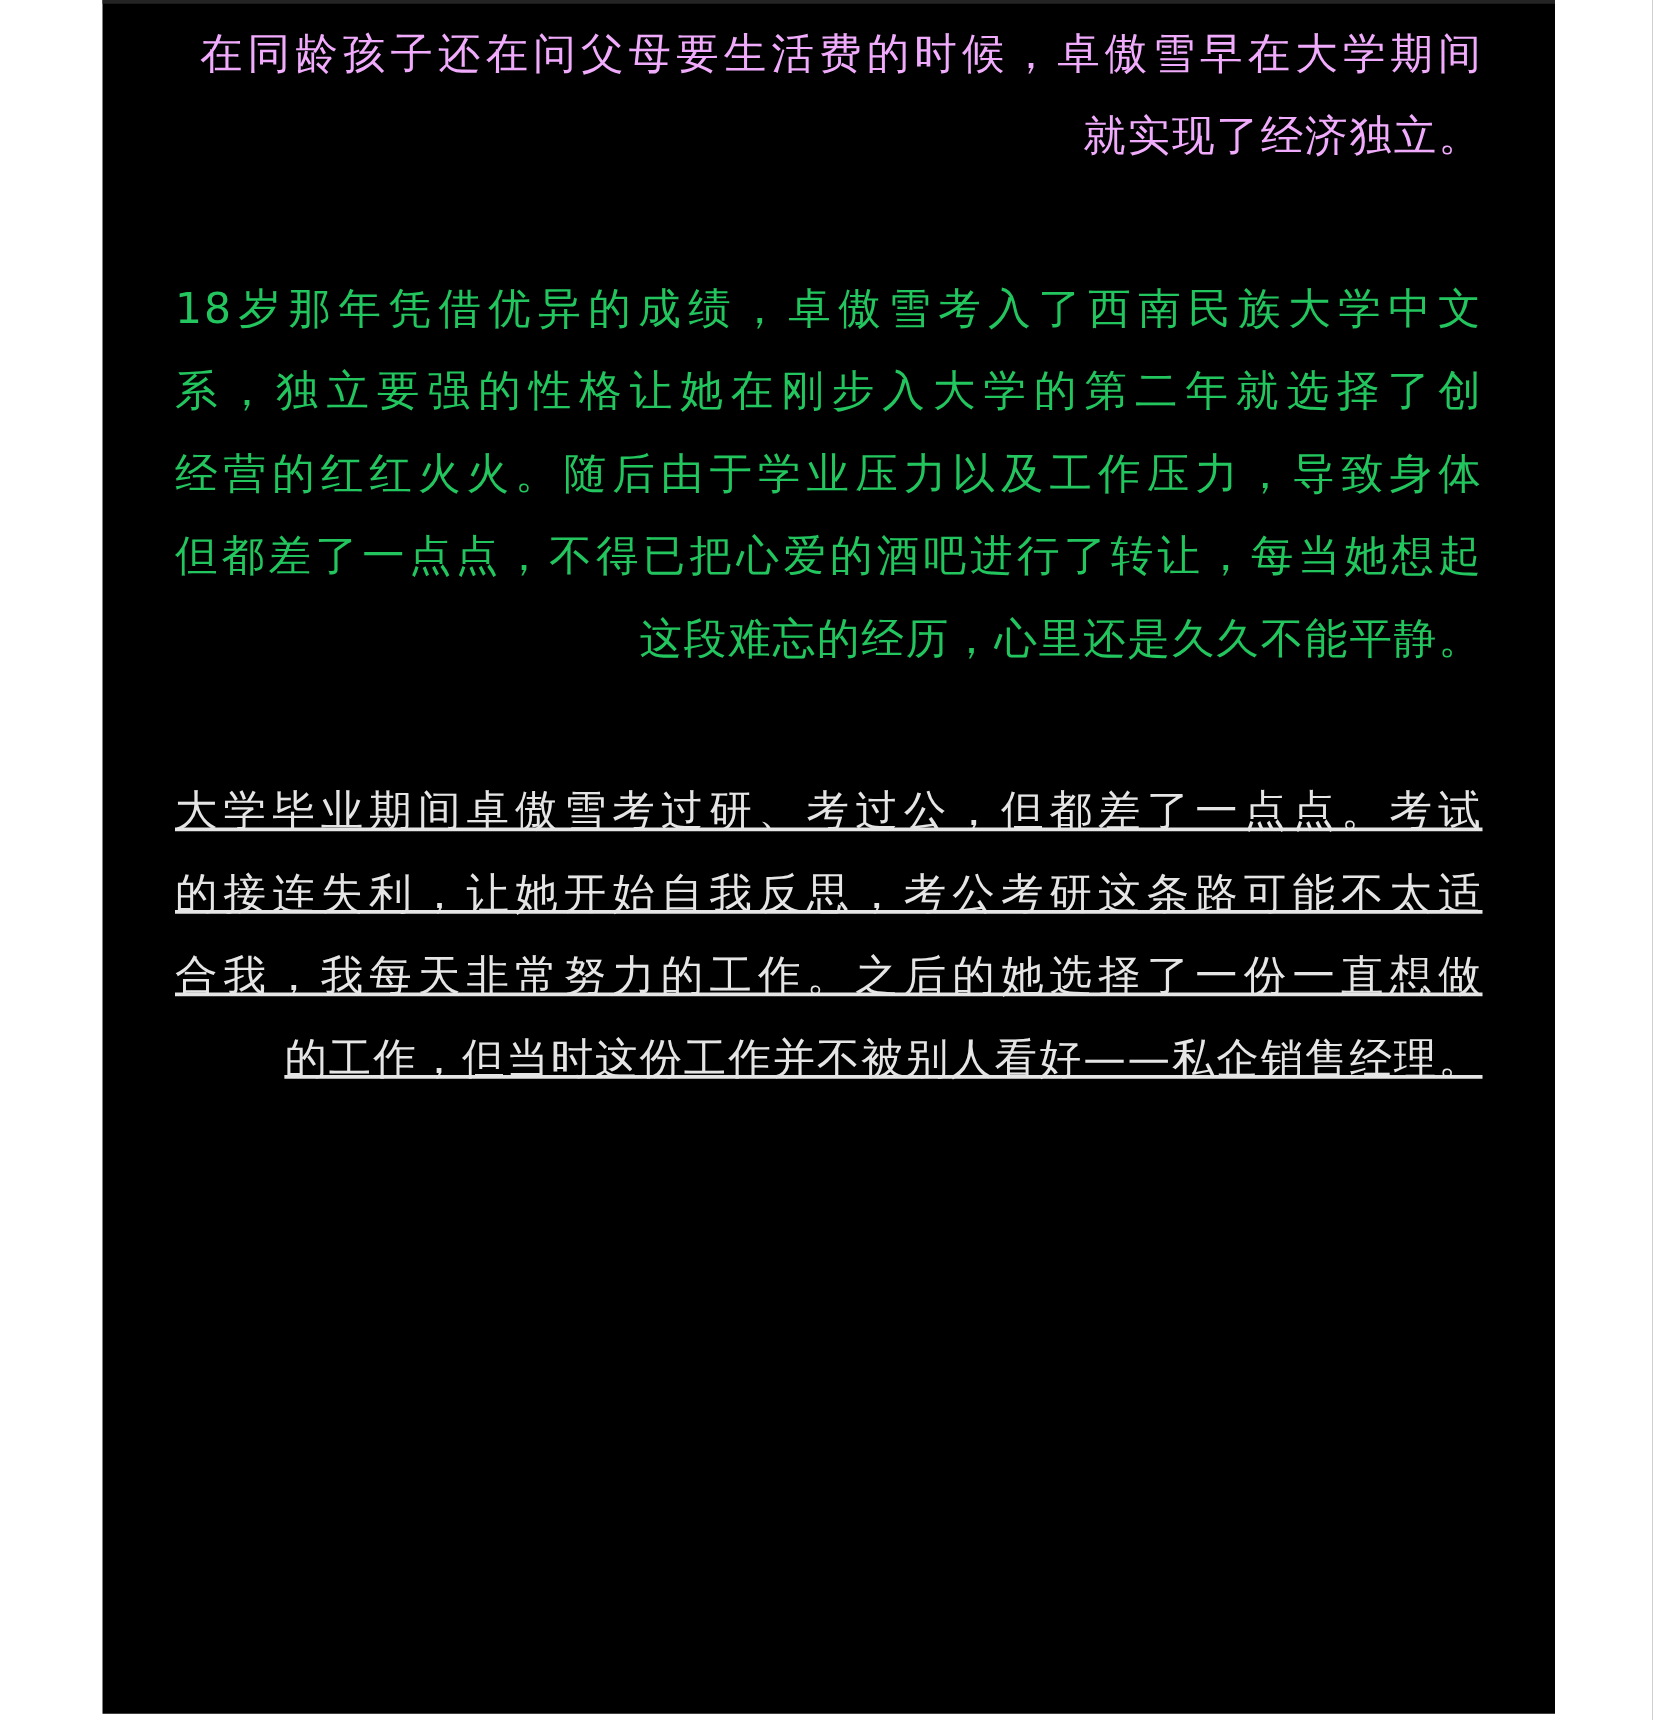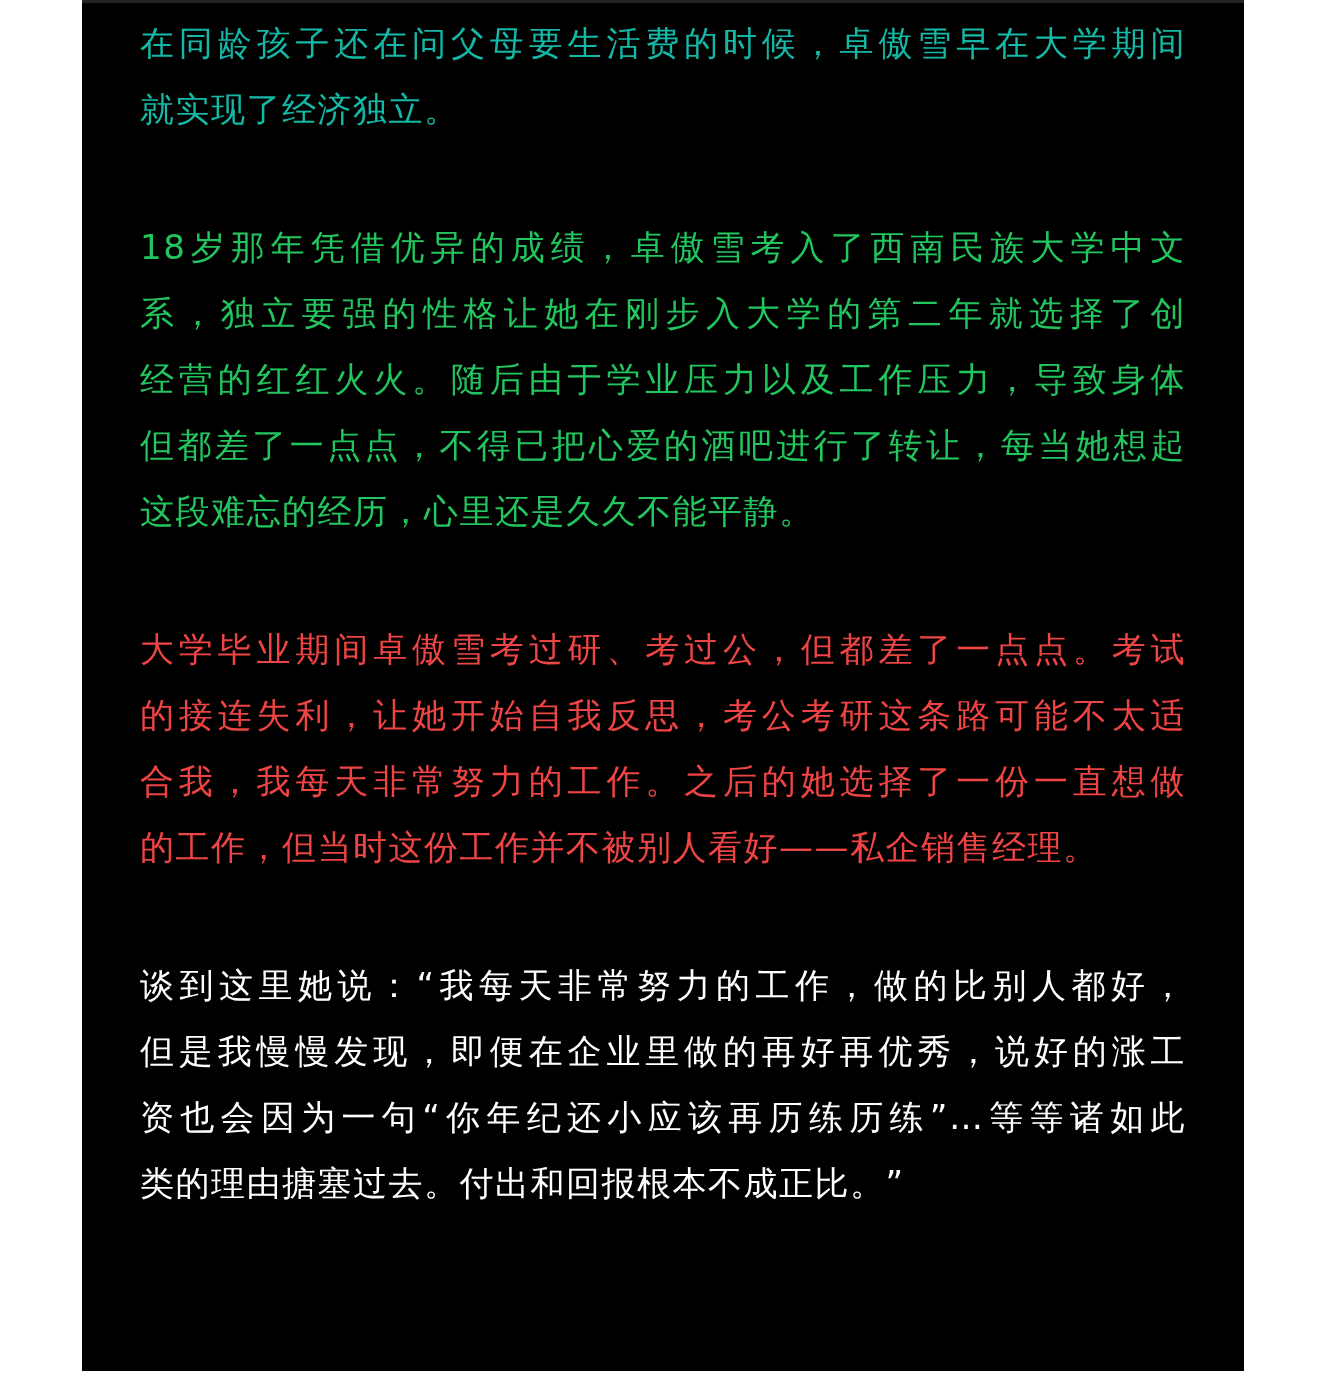--- a/index.html
+++ b/index.html
@@ -30,52 +30,46 @@
   .paragraph {
     font-size: 34px;
     line-height: 66px;
     letter-spacing: 1.5px;
     font-weight: 400;
     margin-bottom: 72px;
   }
   .paragraph:last-child { margin-bottom: 0; }
   .line {
     white-space: nowrap;
-    text-align: left;
+    text-align: right;
   }
   .line.justified {
     white-space: normal;
     text-align: justify;
     text-align-last: justify;
   }
 </style>
 </head>
 <body>
 
 <div class="page" style="background: rgb(255, 255, 255);">
   <section class="article-card" style="background: rgb(0, 0, 0); border-top-color: rgb(36, 36, 36);">
     <div class="article-body">
-        <div class="paragraph" style="color: #14b8a6;">
+        <div class="paragraph" style="color: #f0abfc; margin-left: 20px;">
           <div class="line justified">在同龄孩子还在问父母要生活费的时候，卓傲雪早在大学期间</div>
           <div class="line">就实现了经济独立。</div>
         </div>
         <div class="paragraph" style="color: #22c55e;">
           <div class="line justified">18岁那年凭借优异的成绩，卓傲雪考入了西南民族大学中文</div>
           <div class="line justified">系，独立要强的性格让她在刚步入大学的第二年就选择了创</div>
           <div class="line justified">经营的红红火火。随后由于学业压力以及工作压力，导致身体</div>
           <div class="line justified">但都差了一点点，不得已把心爱的酒吧进行了转让，每当她想起</div>
           <div class="line">这段难忘的经历，心里还是久久不能平静。</div>
         </div>
-        <div class="paragraph" style="color: #ef4444;">
+        <div class="paragraph" style="color: #e5e5e5; text-decoration: underline;">
           <div class="line justified">大学毕业期间卓傲雪考过研、考过公，但都差了一点点。考试</div>
           <div class="line justified">的接连失利，让她开始自我反思，考公考研这条路可能不太适</div>
           <div class="line justified">合我，我每天非常努力的工作。之后的她选择了一份一直想做</div>
           <div class="line">的工作，但当时这份工作并不被别人看好——私企销售经理。</div>
-        </div>
-        <div class="paragraph" style="color: rgb(255, 255, 255);">
-          <div class="line justified">谈到这里她说：“我每天非常努力的工作，做的比别人都好，</div>
-          <div class="line justified">但是我慢慢发现，即便在企业里做的再好再优秀，说好的涨工</div>
-          <div class="line justified">资也会因为一句“你年纪还小应该再历练历练”…等等诸如此</div>
-          <div class="line">类的理由搪塞过去。付出和回报根本不成正比。”</div>
         </div>
       </div>
   </section>
 </div>
 
 </body></html>

